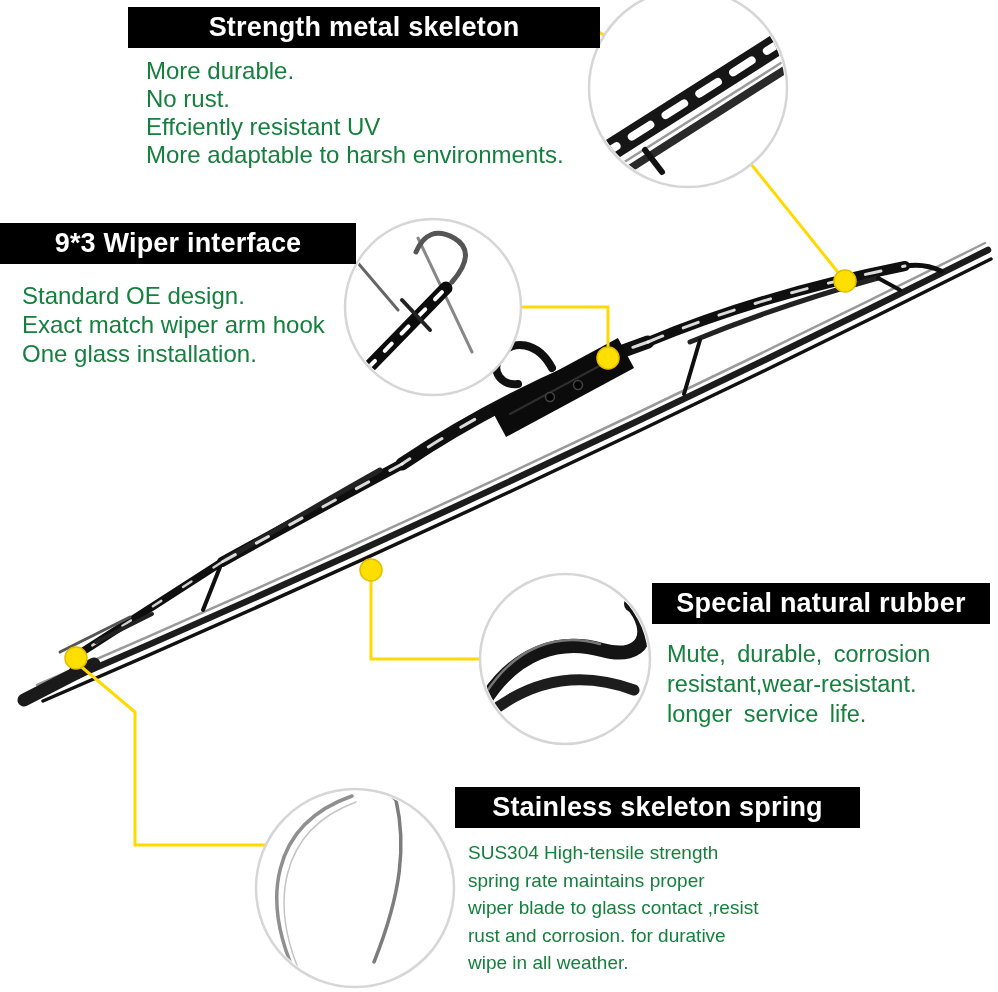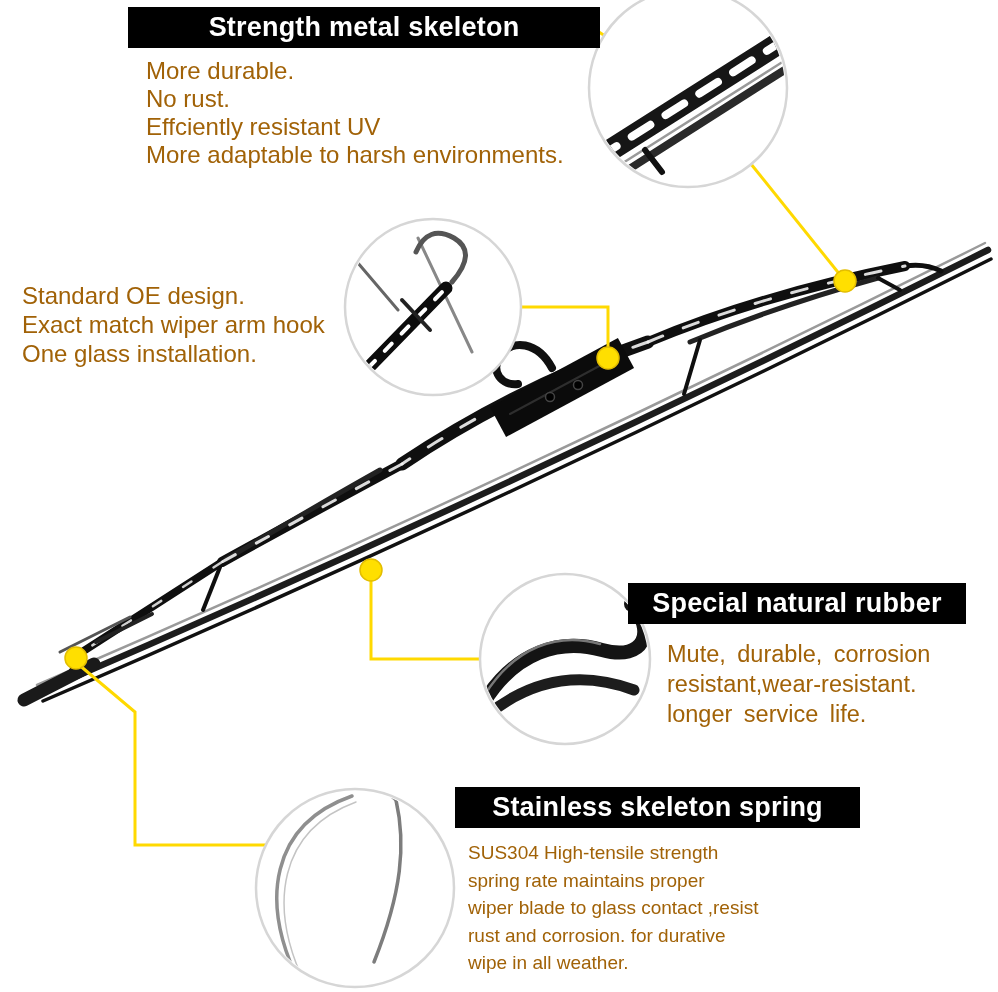--- a/index.html
+++ b/index.html
@@ -5,25 +5,25 @@
   * { margin:0; padding:0; box-sizing:border-box; }
   html,body { background:#ffffff; }
   body { font-family:"Liberation Sans", sans-serif; }
   .stage { position:relative; width:998px; height:992px; background:#ffffff; overflow:hidden; }
   #svg-layer { position:absolute; left:0; top:0; }
   .bar {
     position:absolute; background:#000000; color:#ffffff;
     font-weight:bold; font-size:27px; letter-spacing:.2px;
     display:flex; align-items:center; justify-content:center; white-space:nowrap;
   }
-  .copy { position:absolute; color:#a16207; }
+  .copy { position:absolute; color:#15803d; }
   .copy .ln { white-space:nowrap; }
   #bar-skeleton  { left:128px; top:7px;   width:472px; height:41px; }
   #bar-interface { left:0px;   top:223px; width:356px; height:41px; }
-  #bar-rubber    { left:628px; top:583px; width:338px; height:41px; }
+  #bar-rubber    { left:652px; top:583px; width:338px; height:41px; }
   #bar-spring    { left:455px; top:787px; width:405px; height:41px; }
   #copy-skeleton  { left:146px; top:57px;  font-size:24px;   line-height:28px; }
   #copy-interface { left:22px;  top:281px; font-size:24px;   line-height:29px; }
   #copy-rubber    { left:667px; top:639px; font-size:23.5px; line-height:30px; word-spacing:5px; }
   #copy-spring    { left:468px; top:839px; font-size:19px; line-height:27.5px; }
 </style>
 </head>
 <body>
 
 <div class="stage">
@@ -146,20 +146,21 @@
   </svg>
 
   <div class="bar" id="bar-skeleton">Strength metal skeleton</div>
   <div class="copy" id="copy-skeleton">
     <div class="ln">More durable.</div>
     <div class="ln">No rust.</div>
     <div class="ln">Effciently resistant UV</div>
     <div class="ln">More adaptable to harsh environments.</div>
   </div>
 
+  <div class="bar" id="bar-interface">9*3 Wiper interface</div>
   <div class="copy" id="copy-interface">
     <div class="ln">Standard OE design.</div>
     <div class="ln">Exact match wiper arm hook</div>
     <div class="ln">One glass installation.</div>
   </div>
 
   <div class="bar" id="bar-rubber">Special natural rubber</div>
   <div class="copy" id="copy-rubber">
     <div class="ln">Mute, durable, corrosion</div>
     <div class="ln">resistant,wear-resistant.</div>

